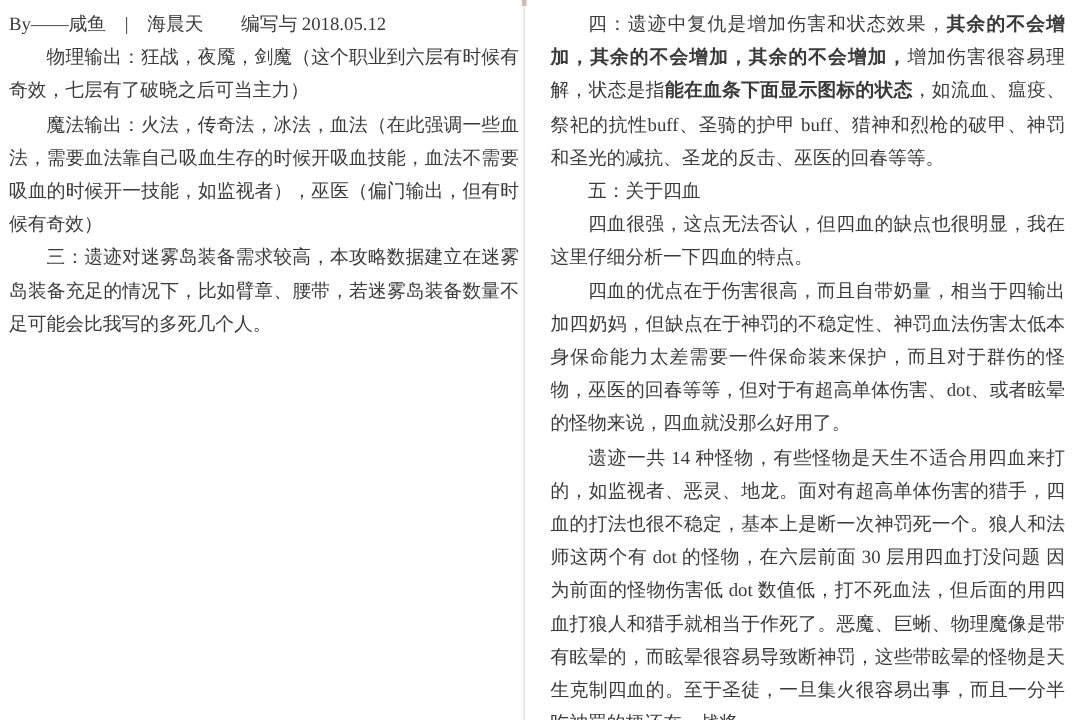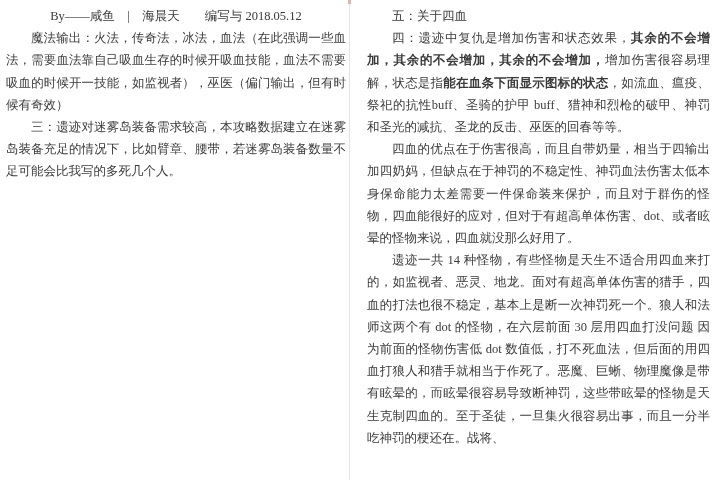--- a/index.html
+++ b/index.html
@@ -49,40 +49,42 @@
     margin: 0;
     font-size: 12.5px;
     line-height: 22.2px;
     text-align: justify;
     text-justify: inter-ideograph;
     text-indent: 2em;
     word-break: break-all;
   }
   p b { font-weight: bold; }
   .byline {
-    text-align: center;
+    text-align: left;
     text-indent: 0;
     white-space: pre;
   }
 </style>
 </head>
 <body>
 
 <div class="doc">
   <div class="col col-left">
     <p class="byline">By——咸鱼　|　海晨天　　编写与 2018.05.12</p>
     <div id="left-paras">
+        <p><span>物理输出：狂战，夜魇，剑魔（这个职业到六层有时候有奇效，七层有了破晓之后可当主力）</span></p>
         <p><span>魔法输出：火法，传奇法，冰法，血法（在此强调一些血法，需要血法靠自己吸血生存的时候开吸血技能，血法不需要吸血的时候开一技能，如监视者），巫医（偏门输出，但有时候有奇效）</span></p>
         <p><span>三：遗迹对迷雾岛装备需求较高，本攻略数据建立在迷雾岛装备充足的情况下，比如臂章、腰带，若迷雾岛装备数量不足可能会比我写的多死几个人。</span></p>
       </div>
   </div>
   <div class="divider">
     <span class="divider-tick"></span>
   </div>
   <div class="col col-right">
     <div id="right-paras">
+        <p><span>四：遗迹中复仇是增加伤害和状态效果，</span><b>其余的不会增加，其余的不会增加，其余的不会增加，</b><span>增加伤害很容易理解，状态是指</span><b>能在血条下面显示图标的状态</b><span>，如流血、瘟疫、祭祀的抗性buff、圣骑的护甲 buff、猎神和烈枪的破甲、神罚和圣光的减抗、圣龙的反击、巫医的回春等等。</span></p>
         <p><span>五：关于四血</span></p>
-        <p><span>四：遗迹中复仇是增加伤害和状态效果，</span><b>其余的不会增加，其余的不会增加，其余的不会增加，</b><span>增加伤害很容易理解，状态是指</span><b>能在血条下面显示图标的状态</b><span>，如流血、瘟疫、祭祀的抗性buff、圣骑的护甲 buff、猎神和烈枪的破甲、神罚和圣光的减抗、圣龙的反击、巫医的回春等等。</span></p>
-        <p><span>四血的优点在于伤害很高，而且自带奶量，相当于四输出加四奶妈，但缺点在于神罚的不稳定性、神罚血法伤害太低本身保命能力太差需要一件保命装来保护，而且对于群伤的怪物，四血能很好的应对，但对于有超高单体伤害、dot、或者眩晕的怪物来说，四血就没那么好用了。</span></p>
+        <p><span>四血很强，这点无法否认，但四血的缺点也很明显，我在这里仔细分析一下四血的特点。</span></p>
+        <p><span>四血的优点在于伤害很高，而且自带奶量，相当于四输出加四奶妈，但缺点在于神罚的不稳定性、神罚血法伤害太低本身保命能力太差需要一件保命装来保护，而且对于群伤的怪物，巫医的回春等等，但对于有超高单体伤害、dot、或者眩晕的怪物来说，四血就没那么好用了。</span></p>
         <p><span>遗迹一共 14 种怪物，有些怪物是天生不适合用四血来打的，如监视者、恶灵、地龙。面对有超高单体伤害的猎手，四血的打法也很不稳定，基本上是断一次神罚死一个。狼人和法师这两个有 dot 的怪物，在六层前面 30 层用四血打没问题 因为前面的怪物伤害低 dot 数值低，打不死血法，但后面的用四血打狼人和猎手就相当于作死了。恶魔、巨蜥、物理魔像是带有眩晕的，而眩晕很容易导致断神罚，这些带眩晕的怪物是天生克制四血的。至于圣徒，一旦集火很容易出事，而且一分半吃神罚的梗还在。战将、</span></p>
       </div>
   </div>
 </div>
 
 </body></html>

